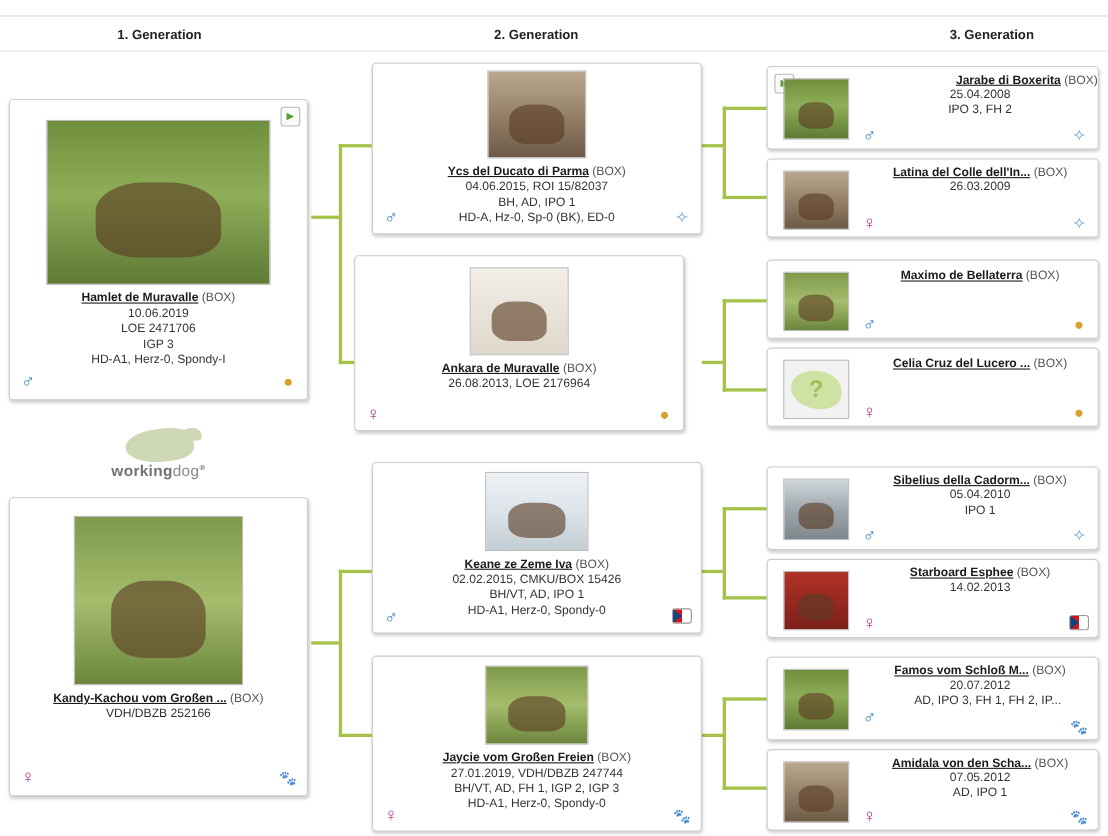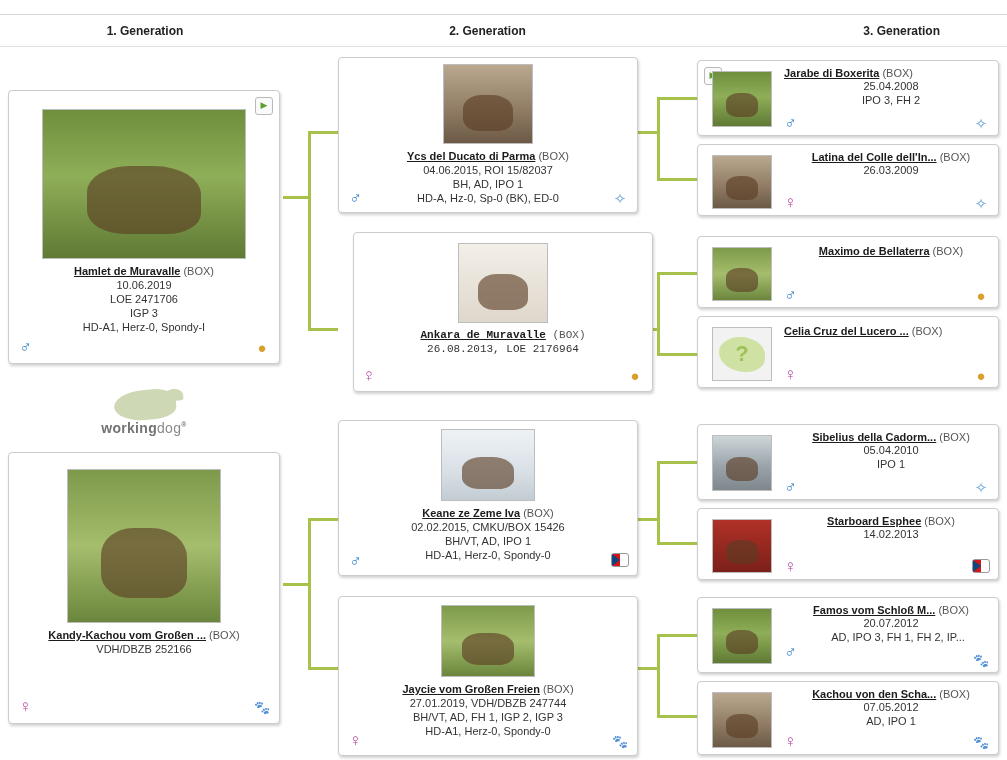--- a/index.html
+++ b/index.html
@@ -226,21 +226,21 @@
     <span class="dogname">Ycs del Ducato di Parma</span>
     <span class="breed">(BOX)</span>
   </div>
   <div class="detail">04.06.2015, ROI 15/82037</div>
   <div class="detail">BH, AD, IPO 1</div>
   <div class="detail">HD-A, Hz-0, Sp-0 (BK), ED-0</div>
   <div class="sex male" style="left:10px;bottom:6px;">♂</div>
   <div class="badge diamond" style="right:8px;bottom:4px;">✧</div>
 </div>
 
-<div class="card" style="left:353px;top:232px;width:300px;height:160px;font-family:Liberation Mono, monospace;">
+<div class="card" style="left:322px;top:232px;width:300px;height:160px;">
   <div class="photo ph studio" style="width:88px;height:78px;margin-top:10px;"></div>
   <div class="name-line">
     <span class="dogname">Ankara de Muravalle</span>
     <span class="breed">(BOX)</span>
   </div>
   <div class="detail">26.08.2013, LOE 2176964</div>
   <div class="sex female" style="left:10px;bottom:6px;">♀</div>
   <div class="badge medal" style="right:8px;bottom:4px;">●</div>
 </div>
 
@@ -267,21 +267,21 @@
   <div class="detail">BH/VT, AD, FH 1, IGP 2, IGP 3</div>
   <div class="detail">HD-A1, Herz-0, Spondy-0</div>
   <div class="sex female" style="left:10px;bottom:6px;">♀</div>
   <div class="badge paw" style="right:8px;bottom:4px;">🐾</div>
 </div>
 
 <div class="card" style="left:697px;top:60px;width:302px;height:76px;">
   <div class="play-btn" style="left:6px;top:6px;">▶</div>
   <div class="photo ph grass" style="width:58px;height:54px;margin:10px 0 0 14px;float:left;"></div>
   <div style="margin-left:86px;padding-top:6px;">
-    <div style="text-align:left;">
+    <div style="text-align:right;">
       <span class="dogname">Jarabe di Boxerita</span>
       <span class="breed">(BOX)</span>
     </div>
     <div class="detail">25.04.2008</div>
     <div class="detail">IPO 3, FH 2</div>
   </div>
   <div class="sex male" style="left:86px;bottom:4px;">♂</div>
   <div class="badge diamond" style="right:8px;bottom:2px;">✧</div>
 </div>
 
@@ -308,21 +308,21 @@
   </div>
   <div class="sex male" style="left:86px;bottom:4px;">♂</div>
   <div class="badge medal" style="right:8px;bottom:2px;">●</div>
 </div>
 
 <div class="card" style="left:697px;top:316px;width:302px;height:72px;">
   <div class="photo ph q" style="width:58px;height:52px;margin:10px 0 0 14px;float:left;">
     <div class="blob"></div>
   </div>
   <div style="margin-left:86px;padding-top:8px;">
-    <div style="text-align:left;">
+    <div style="text-align:center;">
       <span class="dogname">Celia Cruz del Lucero ...</span>
       <span class="breed">(BOX)</span>
     </div>
   </div>
   <div class="sex female" style="left:86px;bottom:4px;">♀</div>
   <div class="badge medal" style="right:8px;bottom:2px;">●</div>
 </div>
 
 <div class="card" style="left:697px;top:424px;width:302px;height:76px;">
   <div class="photo ph road" style="width:58px;height:54px;margin:10px 0 0 14px;float:left;"></div>
@@ -362,21 +362,21 @@
     <div class="detail" style="padding-left:14px;">AD, IPO 3, FH 1, FH 2, IP...</div>
   </div>
   <div class="sex male" style="left:86px;bottom:12px;">♂</div>
   <div class="badge paw" style="right:8px;bottom:2px;">🐾</div>
 </div>
 
 <div class="card" style="left:697px;top:681px;width:302px;height:74px;">
   <div class="photo ph indoor" style="width:58px;height:54px;margin:10px 0 0 14px;float:left;"></div>
   <div style="margin-left:86px;padding-top:6px;">
     <div style="text-align:center;">
-      <span class="dogname">Kachou von den Scha...</span>
+      <span class="dogname">Amidala von den Scha...</span>
       <span class="breed">(BOX)</span>
     </div>
     <div class="detail">07.05.2012</div>
     <div class="detail">AD, IPO 1</div>
   </div>
   <div class="sex female" style="left:86px;bottom:4px;">♀</div>
   <div class="badge paw" style="right:8px;bottom:2px;">🐾</div>
 </div>
 
 </body></html>

